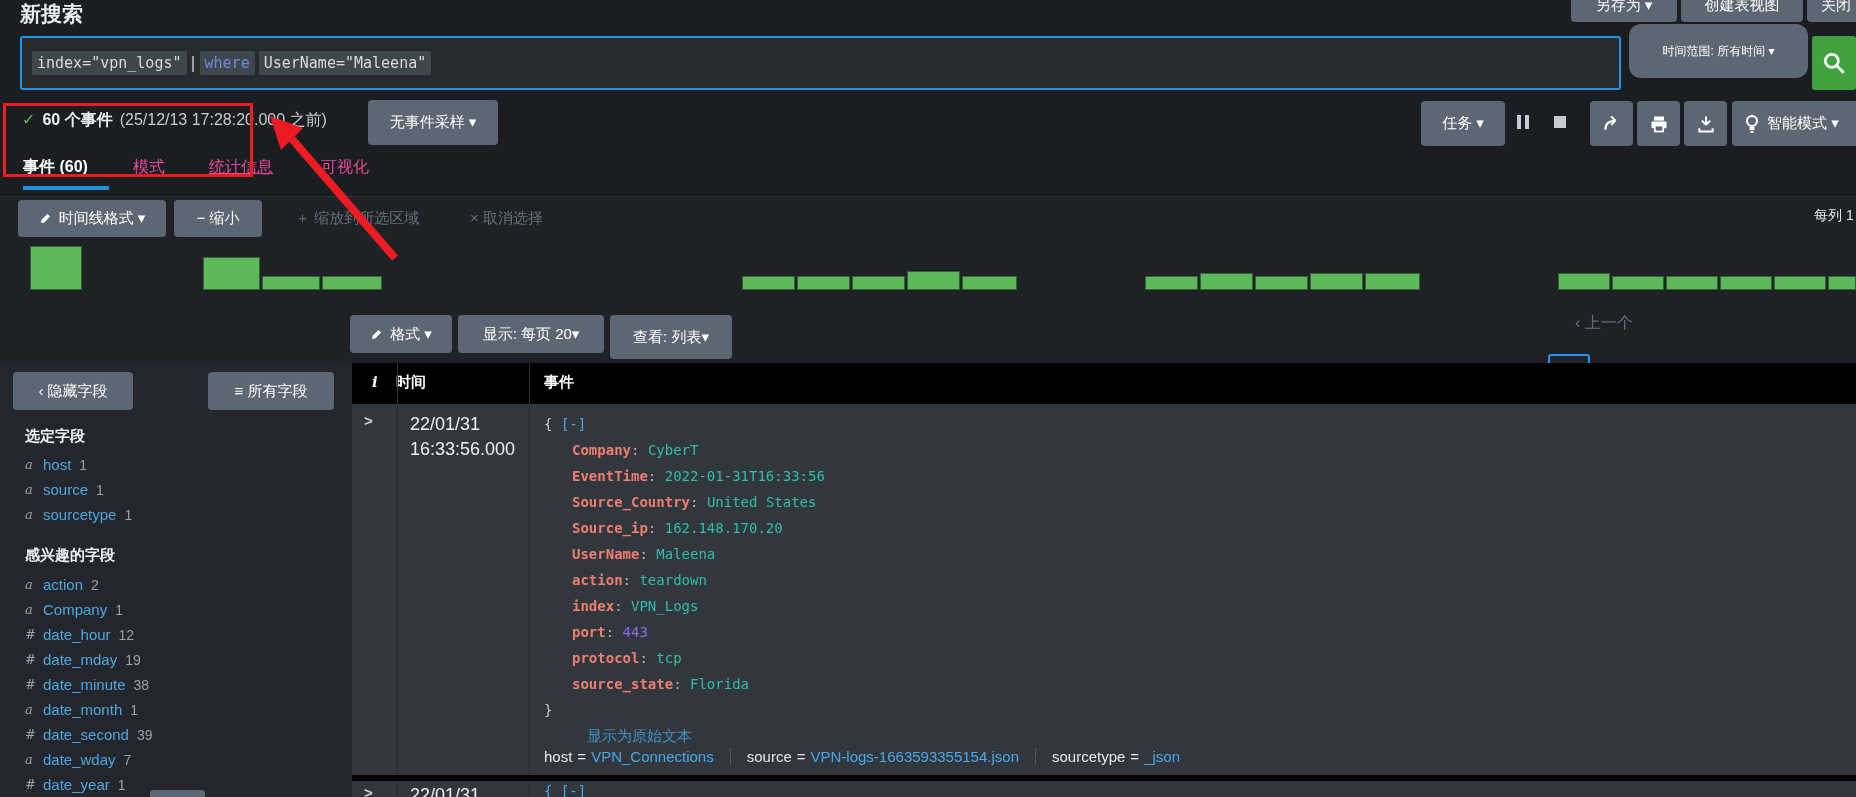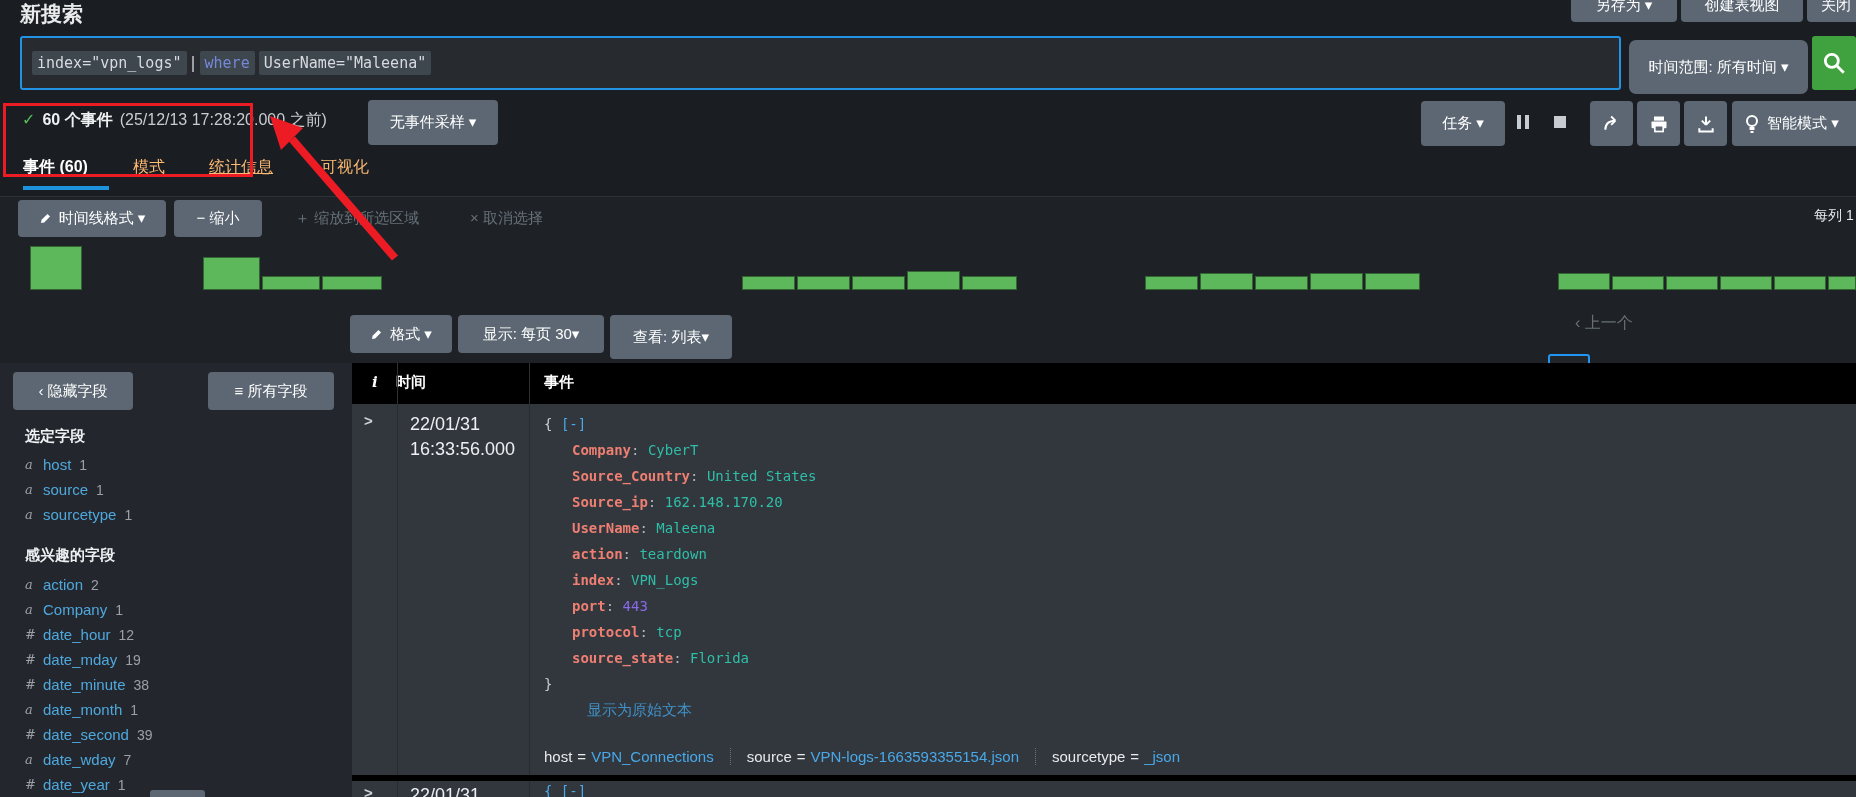--- a/index.html
+++ b/index.html
@@ -17,21 +17,21 @@
              font-family:"DejaVu Sans Mono","Liberation Mono",monospace;font-size:15px;color:#d7dae0;}
   .tok{background:#3e464e;padding:3px 5px;border-radius:2px;}
   .tok-pipe{padding:3px 2px;color:#d7dae0;}
   .tok-cmd{color:#7689d8;}
   
   #status-line{left:22px;top:110px;display:flex;align-items:baseline;gap:7px;font-size:16px;}
   #status-check{color:#57c257;font-weight:bold;}
   #status-count{font-weight:bold;color:#eef0f2;}
   #status-range{color:#c9ccd0;}
   
-  .tab{position:absolute;top:157px;font-size:16px;color:#fdba74;cursor:pointer;white-space:nowrap;}
+  .tab{position:absolute;top:157px;font-size:16px;color:#ec4899;cursor:pointer;white-space:nowrap;}
   .tab.active{color:#fff;font-weight:bold;}
   #tab-underline{left:23px;top:186px;width:86px;height:4px;background:#1e93dd;}
   #tabbar-border{left:0;top:196px;width:1856px;height:1px;background:#2e3238;}
   #timeline-band{left:0;top:197px;width:1856px;height:166px;background:#1e2227;}
   
   #histogram{left:0;top:246px;width:1856px;height:44px;}
   .bar{position:absolute;bottom:0;background:#5cb85a;border:1px solid rgba(0,0,0,.45);box-sizing:border-box;}
   
   #pagination{left:1548px;top:313px;height:40px;display:flex;align-items:center;gap:20px;font-size:16px;flex-direction:column;}
   .page-num{color:#d0d4d8;cursor:pointer;padding:0 2px;}
@@ -84,21 +84,21 @@
   <div class="btn" style="left:1681px;top:-12px;width:122px;height:34px;">创建表视图</div>
   <div class="btn" style="left:1807px;top:-12px;width:80px;height:34px;justify-content:flex-start;padding-left:14px;">关闭</div>
 
   <div id="searchbox" class="abs">
     <span class="tok">index="vpn_logs"</span>
     <span class="tok-pipe">|</span>
     <span class="tok tok-cmd">where</span>
     <span style="width:4px;"></span>
     <span class="tok">UserName="Maleena"</span>
   </div>
-  <div class="btn" style="left:1629px;top:40px;width:179px;height:54px;font-size:15px;border-radius:7px;">时间范围: 所有时间 ▾</div>
+  <div class="btn" style="left:1629px;top:24px;width:179px;height:54px;font-size:12px;border-radius:12px;">时间范围: 所有时间 ▾</div>
   <div class="icon-btn" style="left:1812px;top:36px;width:44px;height:54px;background:#3fa23e;border-radius:3px;">
     <span>
       <svg class="ic" width="26" height="26" viewBox="0 0 24 24">
           <circle cx="10" cy="10" r="6" fill="none" stroke="#fff" stroke-width="2.6"></circle>
           <line x1="14.6" y1="14.6" x2="21" y2="21" stroke="#fff" stroke-width="2.6"></line>
         </svg>
     </span>
   </div>
 
   <div id="status-line" class="abs">
@@ -207,21 +207,21 @@
     </div>
 
   <div class="btn" style="left:350px;top:315px;width:102px;height:38px;">
     <span>
         <svg class="ic" width="13" height="13" viewBox="0 0 20 20">
           <path d="M3 17 l1-5 9-9 4 4 -9 9 z" fill="#fff"></path>
         </svg>
       </span>
     <span>格式 ▾</span>
   </div>
-  <div class="btn" style="left:458px;top:315px;width:146px;height:38px;">显示: 每页 30▾</div>
+  <div class="btn" style="left:458px;top:315px;width:146px;height:38px;">显示: 每页 20▾</div>
   <div class="btn" style="left:610px;top:315px;width:122px;height:44px;">查看: 列表▾</div>
 
   <div id="pagination" class="abs">
     <span class="dim" style="cursor:default;">‹ 上一个</span>
     <span id="page-list" style="display:flex;align-items:center;gap:22px;">
 
         <span class="page-num current">1</span>
 
         <span class="page-num">2</span>
 
@@ -336,20 +336,23 @@
         <span class="jbrace">{</span>
         <span> </span>
         <span class="jcollapse">[-]</span>
       </div>
       <div id="json-fields">
 
           <div class="jline indent">
             <span class="jkey">Company</span><span class="jcolon">: </span><span class="jval">CyberT</span>
           </div>
 
+          <div class="jline indent">
+            <span class="jkey">EventTime</span><span class="jcolon">: </span><span class="jval">2022-01-31T16:33:56</span>
+          </div>
 
           <div class="jline indent">
             <span class="jkey">Source_Country</span><span class="jcolon">: </span><span class="jval">United States</span>
           </div>
 
           <div class="jline indent">
             <span class="jkey">Source_ip</span><span class="jcolon">: </span><span class="jval">162.148.170.20</span>
           </div>
 
           <div class="jline indent">

